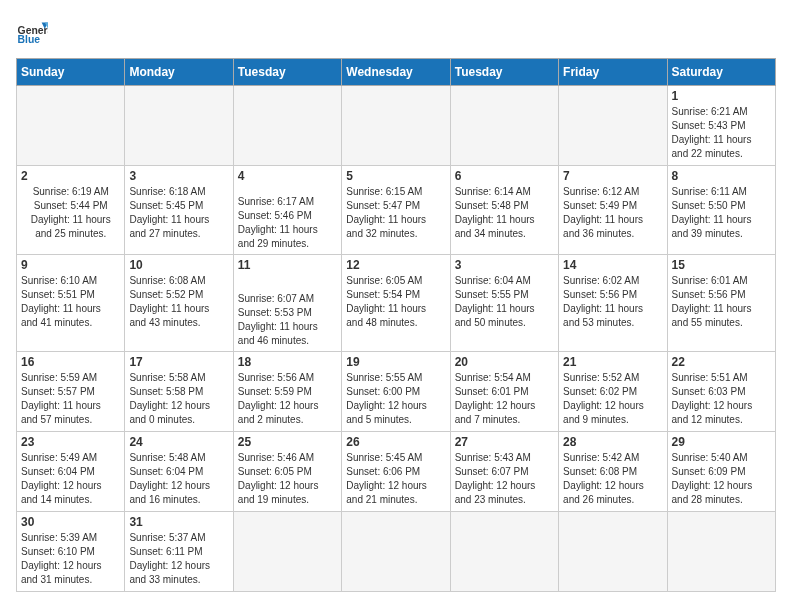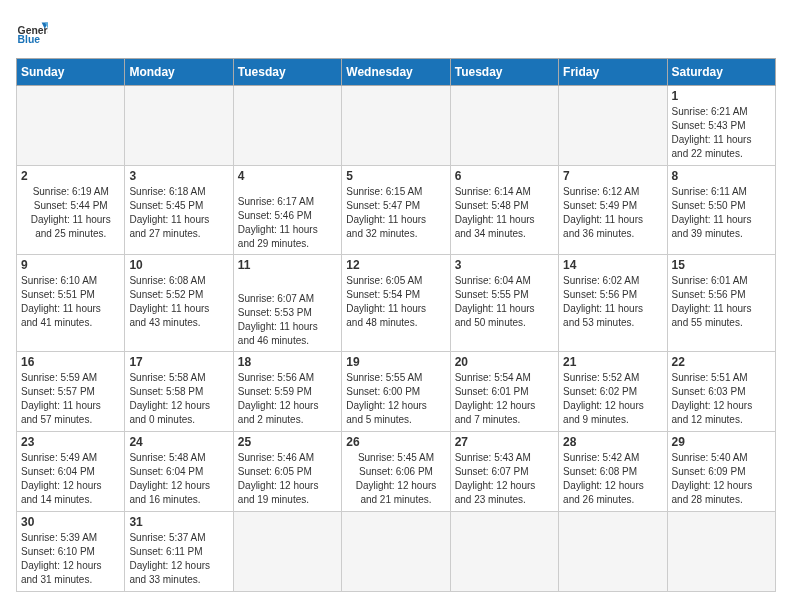--- a/index.html
+++ b/index.html
@@ -290,21 +290,21 @@
         </td>
         <td>
           <div class="day-number">25</div>
           <div class="day-info" style="white-space: pre-line;">Sunrise: 5:46 AM
 Sunset: 6:05 PM
 Daylight: 12 hours
 and 19 minutes.</div>
         </td>
         <td>
           <div class="day-number">26</div>
-          <div class="day-info" style="white-space: pre-line; text-align: center;">Sunrise: 5:45 AM
+          <div class="day-info" style="white-space: pre-line;">Sunrise: 5:45 AM
 Sunset: 6:06 PM
 Daylight: 12 hours
 and 21 minutes.</div>
         </td>
         <td>
           <div class="day-number">27</div>
           <div class="day-info" style="white-space: pre-line;">Sunrise: 5:43 AM
 Sunset: 6:07 PM
 Daylight: 12 hours
 and 23 minutes.</div>

